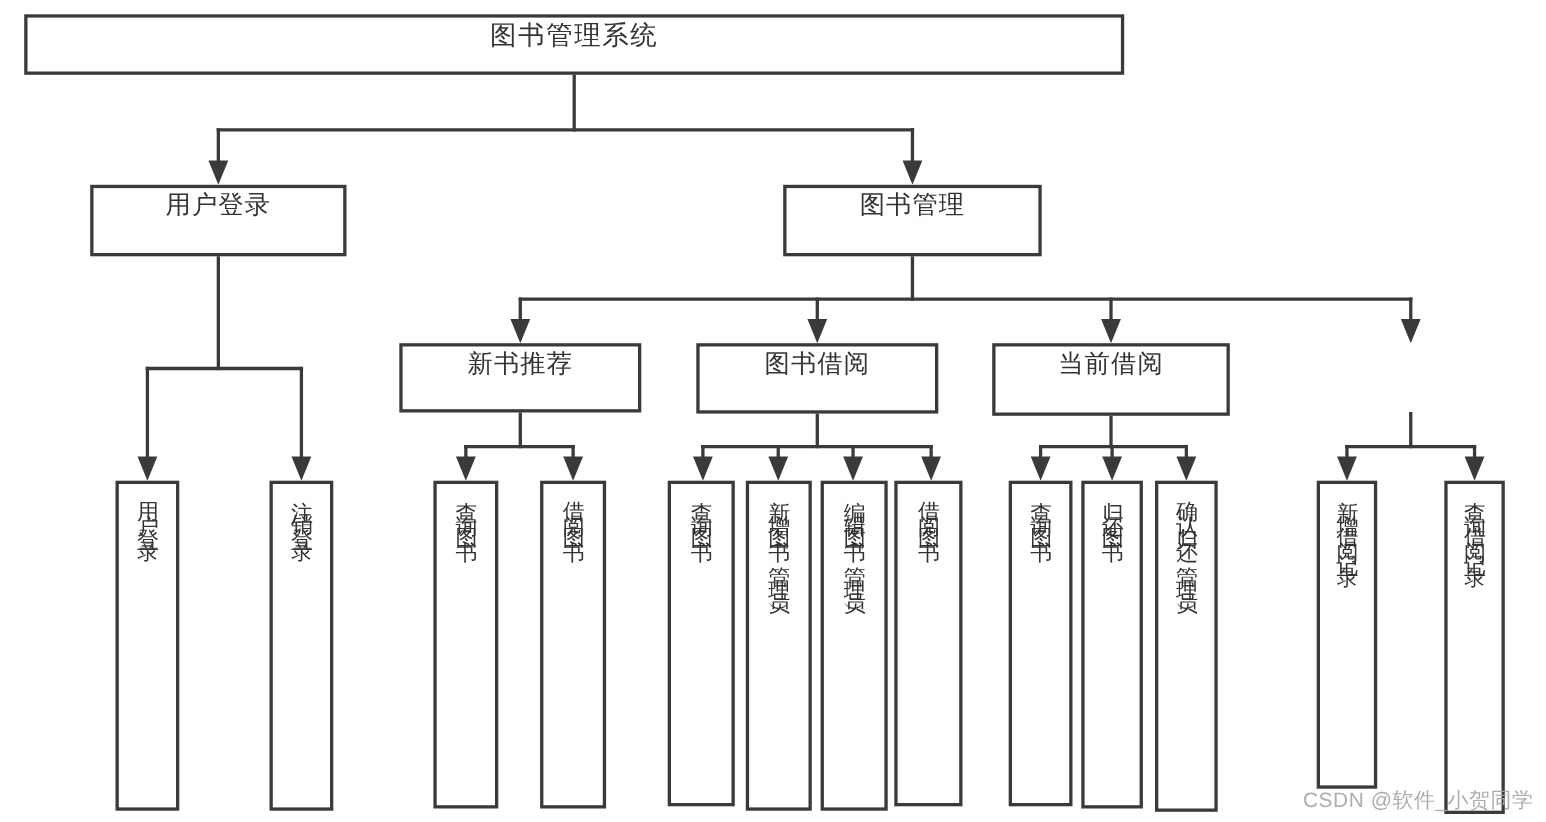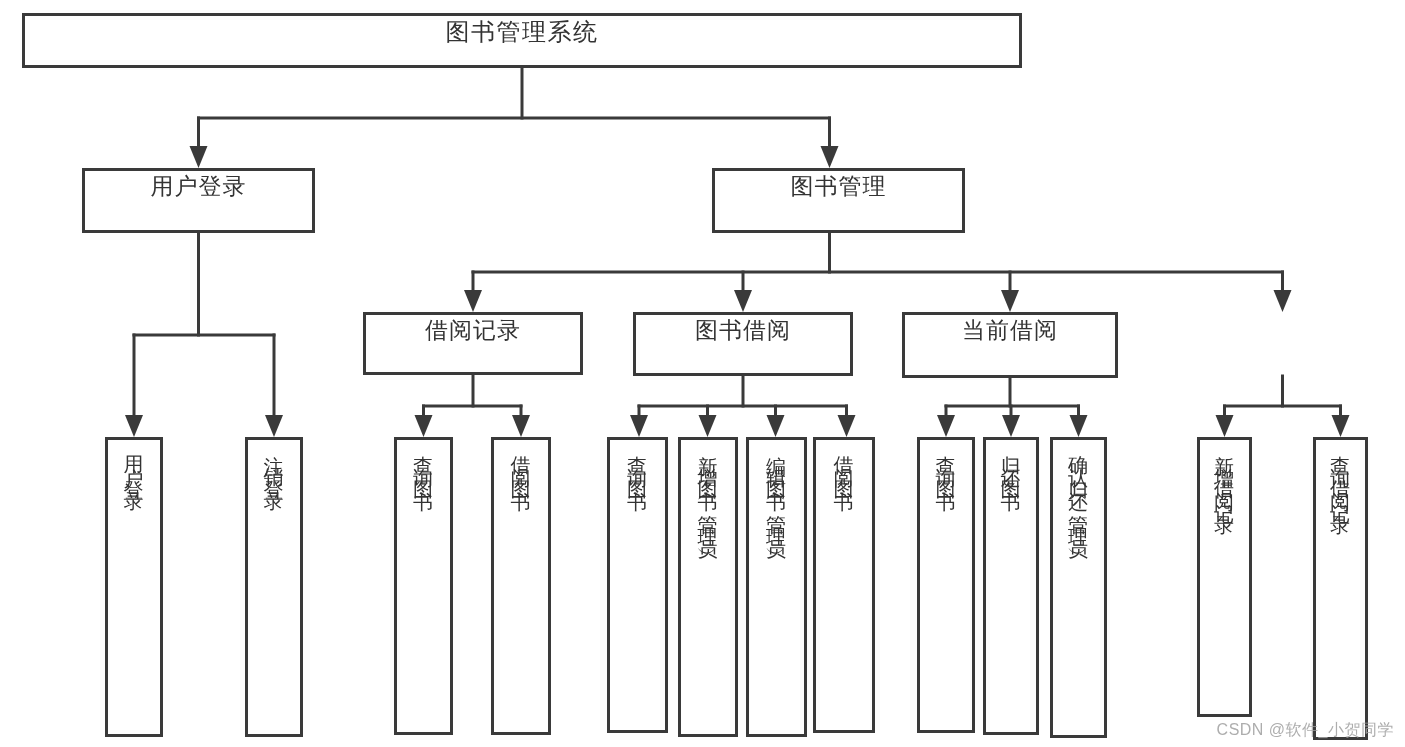--- a/index.html
+++ b/index.html
@@ -47,21 +47,21 @@
     text-orientation: mixed;
     font-size: 20px;
     letter-spacing: 12px;
     line-height: 1;
     color: #333333;
   }
   .watermark {
     position: absolute;
     right: 11px;
     bottom: 6px;
-    font-size: 16px;
+    font-size: 19px;
     letter-spacing: 0.5px;
     color: #a5a5a5;
     opacity: 0.9;
     z-index: 5;
     white-space: nowrap;
   }
 </style>
 </head>
 <body>
 
@@ -143,26 +143,26 @@
     </g>
   </svg>
 
   <div class="node hbox root-box" style="left:22px; top:13px; width:1000px; height:55px;">
     <span>图书管理系统</span>
   </div>
 
   <div class="node hbox" style="left:82px; top:168px; width:233px; height:65px;">
     <span>用户登录</span>
   </div>
-  <div class="node hbox" style="left:712px; top:168px; width:253px; height:65px;">
+  <div class="node hbox" style="left:712px; top:168px; width:235px; height:65px;">
     <span>图书管理</span>
   </div>
 
   <div class="node hbox" style="left:363px; top:312px; width:220px; height:63px;">
-    <span>借阅记录</span>
+    <span>新书推荐</span>
   </div>
   <div class="node hbox" style="left:902px; top:312px; width:216px; height:66px;">
     <span>当前借阅</span>
   </div>
   <div class="node hbox" style="left:633px; top:312px; width:220px; height:64px;">
     <span>图书借阅</span>
   </div>
 
   <div class="node vbox" style="left:105px; top:437px; width:58px; height:300px;">
     <span class="vtext">用户登录</span>

